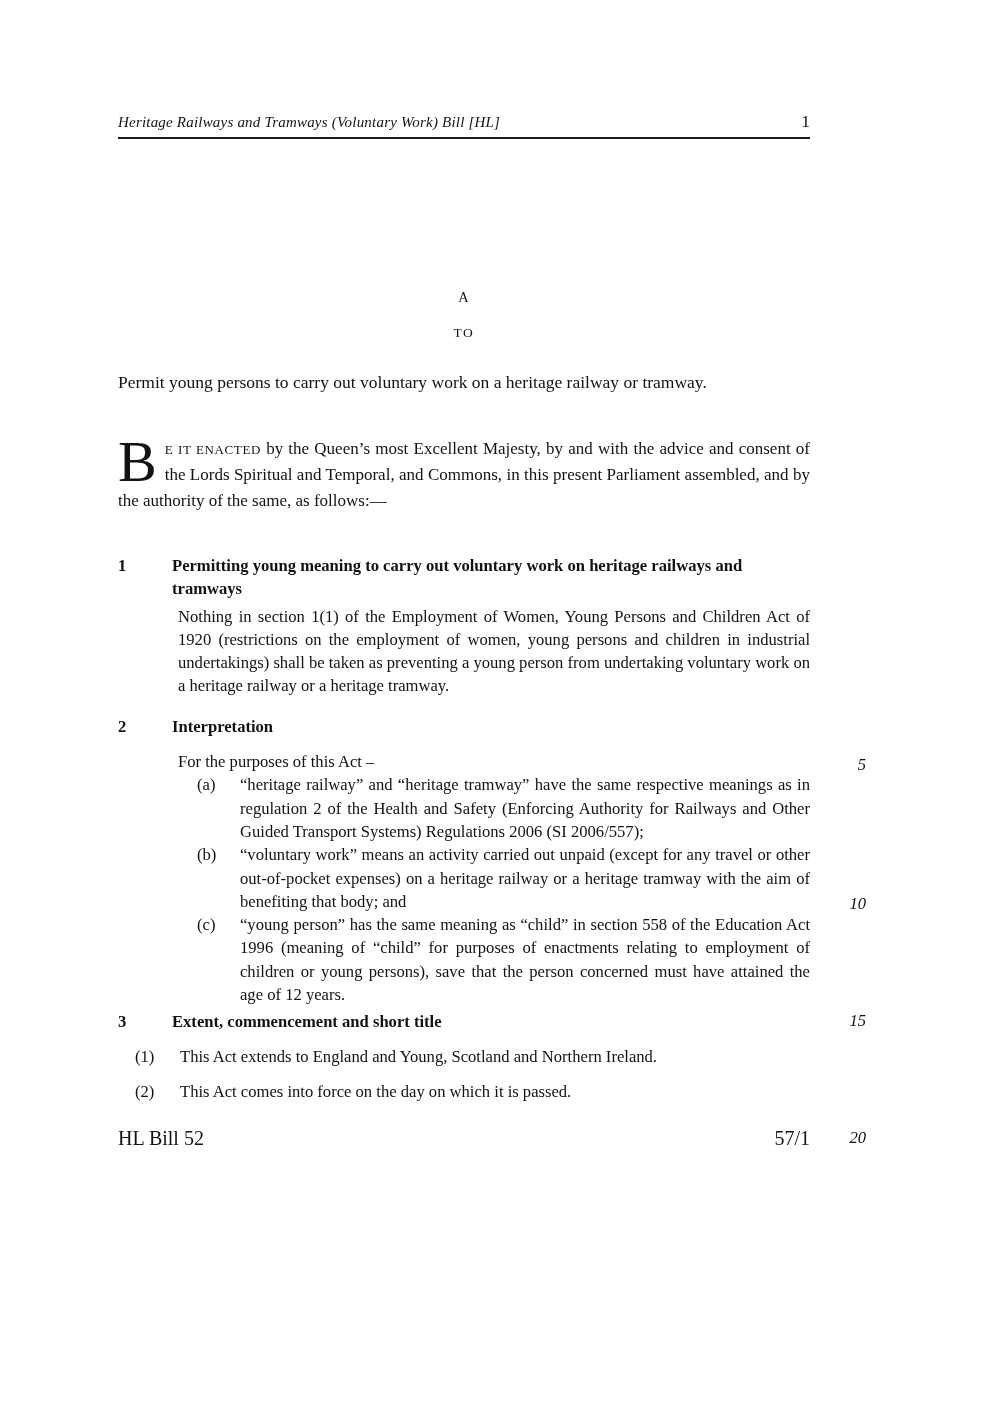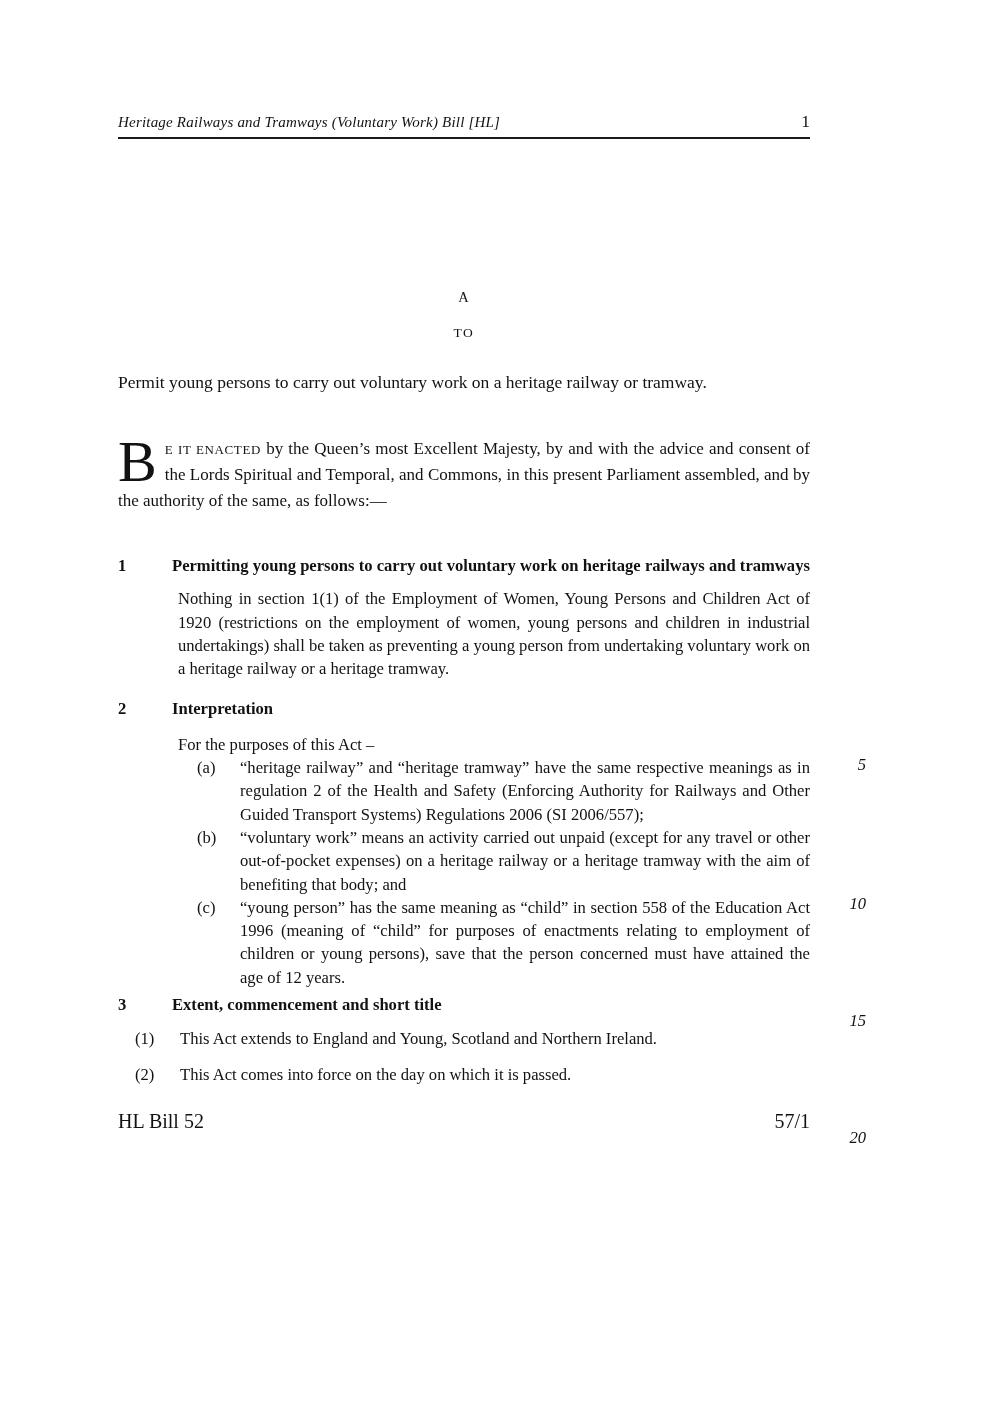--- a/index.html
+++ b/index.html
@@ -182,22 +182,22 @@
     <div class="bill-to">TO</div>
 
     <p class="long-title">Permit young persons to carry out voluntary work on a heritage railway or tramway.</p>
 
     <p class="enacting"><span class="dropcap">B</span><span class="smallcaps">E IT ENACTED</span> <span>by the Queen’s most Excellent Majesty, by and with the advice and consent of the Lords Spiritual and Temporal, and Commons, in this present Parliament assembled, and by the authority of the same, as follows:—</span></p>
 
     <div class="sections">
 
       <div class="section section-1">
         <div class="sec-num">1</div>
-        <div class="sec-heading">Permitting young persons to carry out voluntary work on heritage railways and tramways</div>
-        <p class="sec-body" style="margin:10px 0 0 0;">Nothing in section 1(1) of the Employment of Women, Young Persons and Children Act of 1920 (restrictions on the employment of women, young persons and children in industrial undertakings) shall be taken as preventing a young person from undertaking voluntary work on a heritage railway or a heritage tramway.</p>
+        <div class="sec-heading">Permitting young meaning to carry out voluntary work on heritage railways and tramways</div>
+        <p class="sec-body" style="margin:4px 0 0 0;">Nothing in section 1(1) of the Employment of Women, Young Persons and Children Act of 1920 (restrictions on the employment of women, young persons and children in industrial undertakings) shall be taken as preventing a young person from undertaking voluntary work on a heritage railway or a heritage tramway.</p>
       </div>
 
       <div class="section section-2">
         <div class="sec-num">2</div>
         <div class="sec-heading">Interpretation</div>
         <div class="sec-intro">For the purposes of this Act –</div>
         <div class="clause-items">
           <div class="clause-item">
             <div class="clause-label">(a)</div>
             <div class="clause-text">“heritage railway” and “heritage tramway” have the same respective meanings as in regulation 2 of the Health and Safety (Enforcing Authority for Railways and Other Guided Transport Systems) Regulations 2006 (SI 2006/557);</div>

